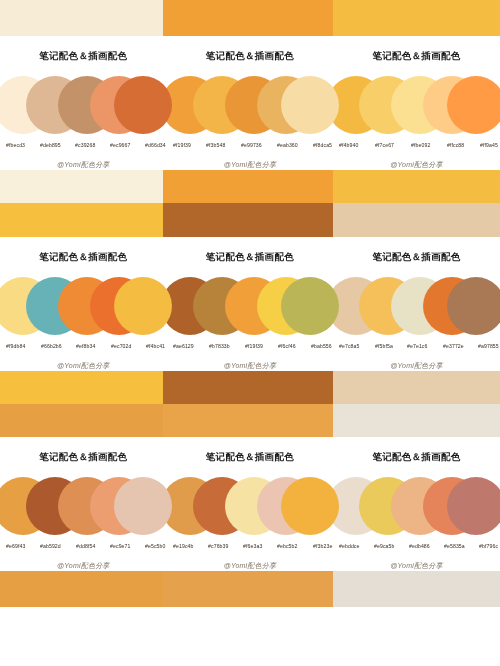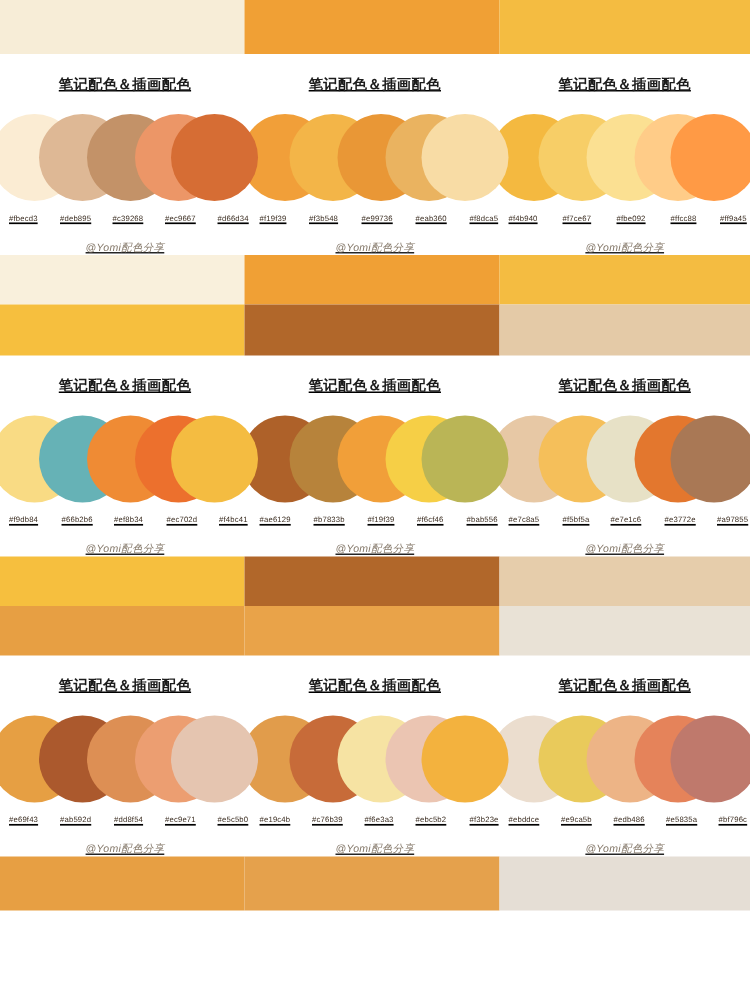--- a/index.html
+++ b/index.html
@@ -20,21 +20,20 @@
 
   
   .grid-row { display:flex; width:500px; }
   .card {
     width:166.6px;
     position:relative;
     padding-top:14px;
     display:flex;
     flex-direction:column;
     align-items:center;
-    text-decoration:underline;
   }
   .card-title {
     font-size:9.5px;
     font-weight:bold;
     color:#1c1c1c;
     letter-spacing:.3px;
     white-space:nowrap;
   }
   .swatches {
     position:relative;

